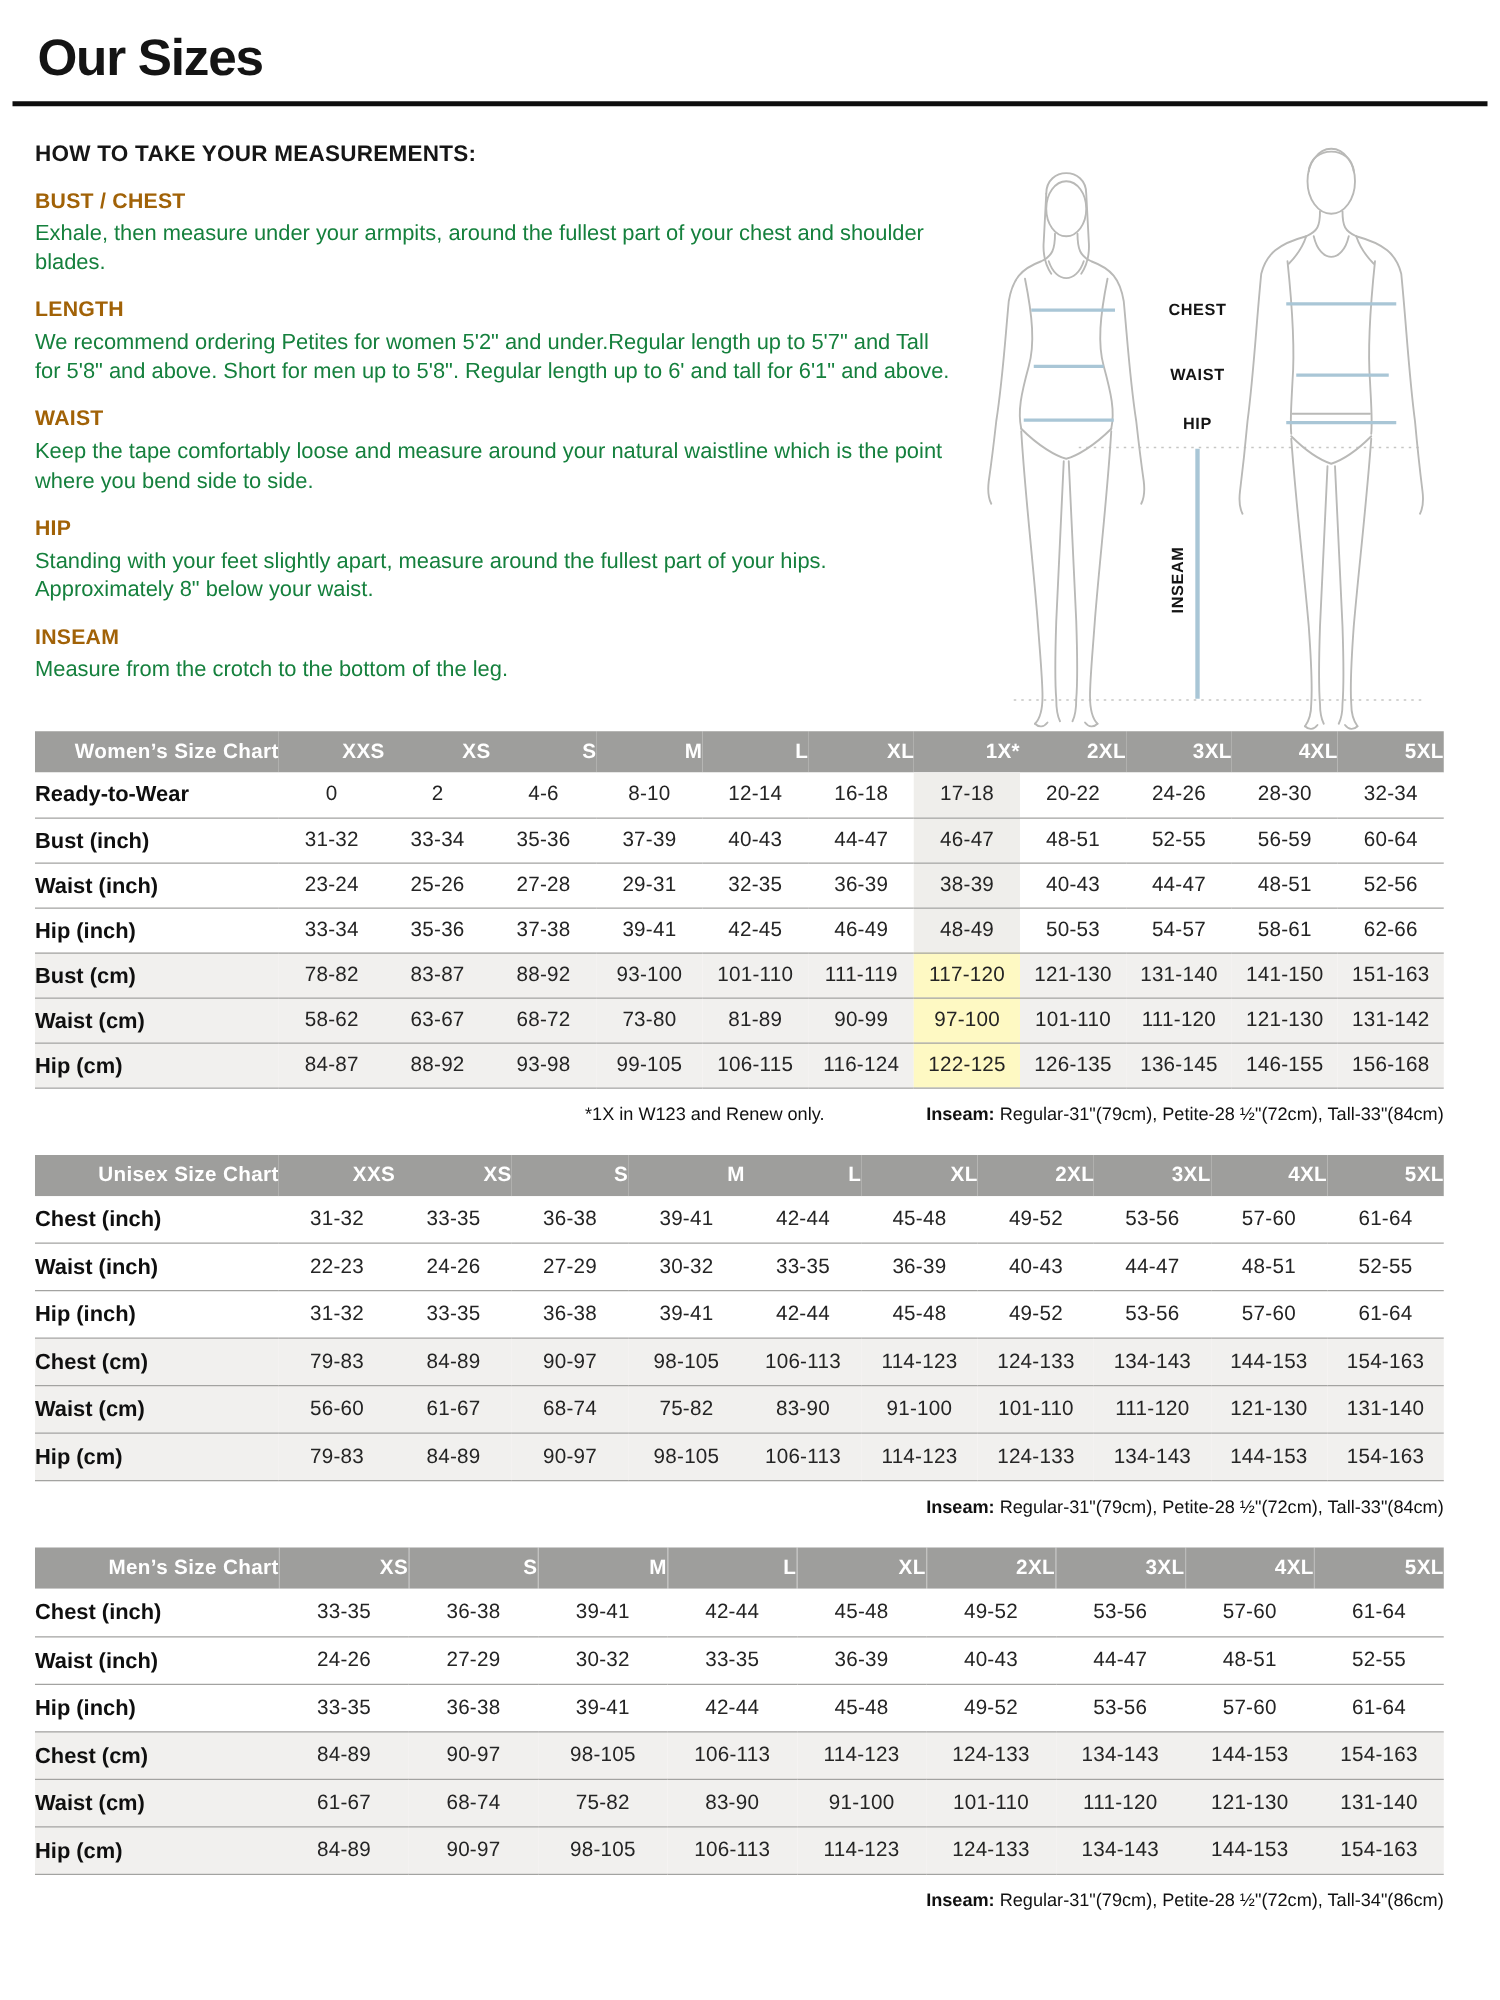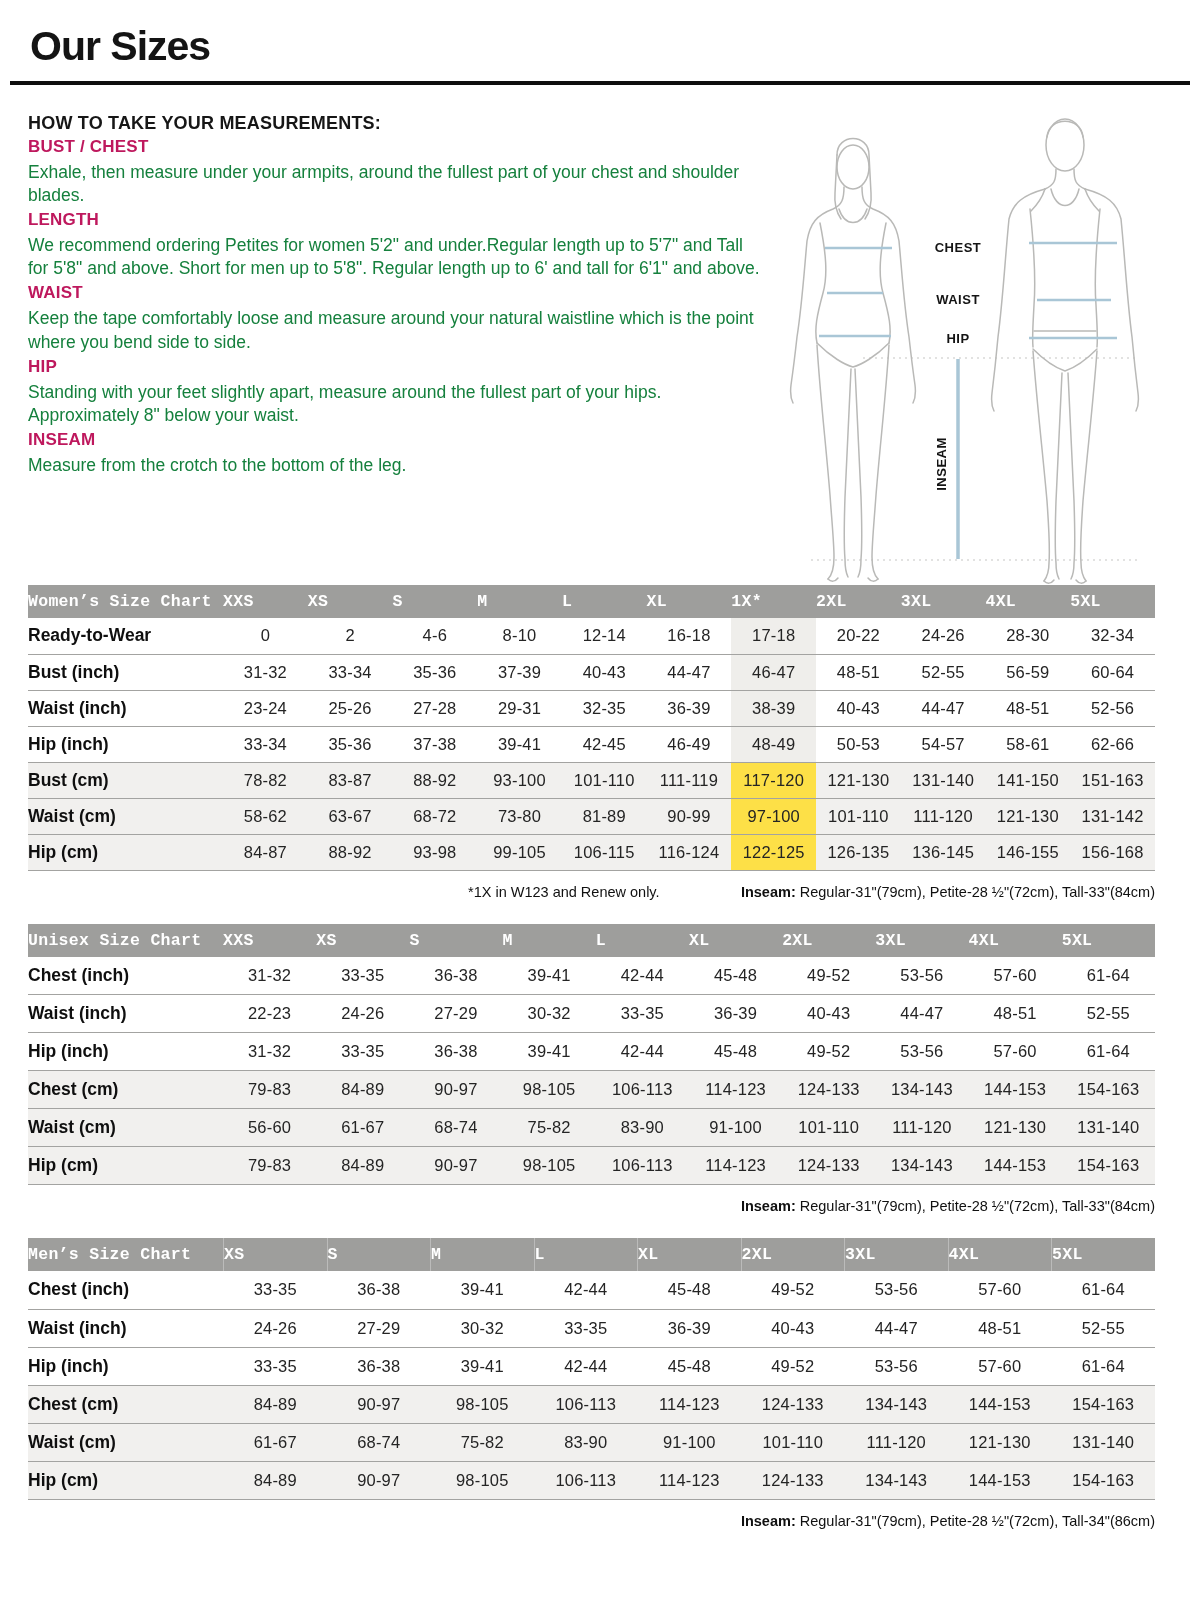--- a/index.html
+++ b/index.html
@@ -10,54 +10,54 @@
   .page{padding:22px 45px 0 28px;}
 
   
   .page-title{font-size:41px;font-weight:800;letter-spacing:-1px;color:#141414;margin:2px 0 0 2px;line-height:1.1;}
   .title-rule{border:none;border-top:4px solid #0e0e0e;margin:12px -35px 28px -18px;}
 
   
   .top-section{position:relative;height:462px;}
   .intro{width:740px;}
   .measure-heading{font-size:18px;font-weight:800;letter-spacing:.2px;margin:0 0 2px;color:#161616;}
-  .m-section h3{font-size:17px;font-weight:800;margin:3px 0 4px;color:#be185d;letter-spacing:.2px;}
+  .m-section h3{font-size:17px;font-weight:800;margin:17px 0 4px;color:#a16207;letter-spacing:.2px;}
   .m-section p{font-size:17.5px;line-height:1.32;margin:0;color:#15803d;}
 
   
   .figure{position:absolute;top:-6px;left:717px;width:415px;height:478px;}
   .figure svg{display:block;}
   .fig-outline{fill:none;stroke:#b9b9b7;stroke-width:1.5;stroke-linecap:round;stroke-linejoin:round;}
   .fig-measure{stroke:#a9c6d6;stroke-width:2.6;}
   .fig-inseam{stroke:#a9c6d6;stroke-width:3.5;}
   .fig-dotted{stroke:#c6c6c4;stroke-width:1.2;stroke-dasharray:2 4;}
   .fig-label{font-family:"Liberation Sans",sans-serif;font-size:13px;font-weight:700;fill:#141414;letter-spacing:.5px;}
 
   
   #tables-root{margin-top:10px;}
   .chart{margin-bottom:24px;}
   table.size-table{width:1127px;border-collapse:collapse;table-layout:fixed;}
   table.size-table thead th{
     background:#9e9e9c;color:#fff;font-size:16.5px;font-weight:700;height:33px;
-    letter-spacing:.3px;padding:0;text-align:left;font-family:Liberation Mono, monospace;
+    letter-spacing:.3px;padding:0;text-align:right;
   }
   table.size-table thead th.label-head{width:195px;}
   table.size-table.men thead th + th{border-left:1px solid rgba(255,255,255,.30);}
   table.size-table tbody th{
     text-align:left;padding:0 16px 0 0;font-size:17.5px;font-weight:800;color:#0f0f0f;
   }
   table.size-table tbody td{
     text-align:center;font-size:16.5px;font-weight:500;color:#242424;padding:0;letter-spacing:.2px;
   }
   table.size-table tbody tr{height:36px;background:#fff;}
   table.size-table.unisex tbody tr,table.size-table.men tbody tr{height:38px;}
   table.size-table tbody tr th,table.size-table tbody tr td{border-bottom:1px solid #a3a3a1;}
   table.size-table tbody tr.shaded{background:#f1f0ee;}
   table.size-table tbody td.hl{background:#efeeeb;}
-  table.size-table tbody tr.shaded td.hl{background:#fde047;}
+  table.size-table tbody tr.shaded td.hl{background:#fef9c3;}
 
   .footnotes{display:flex;align-items:baseline;margin-top:13px;font-size:14.5px;color:#101010;width:1127px;}
   .fn-left{margin-left:440px;}
   .fn-right{margin-left:auto;}
   .fn-right b{font-weight:800;}
 </style>
 </head>
 <body>
 
 <div class="page">

